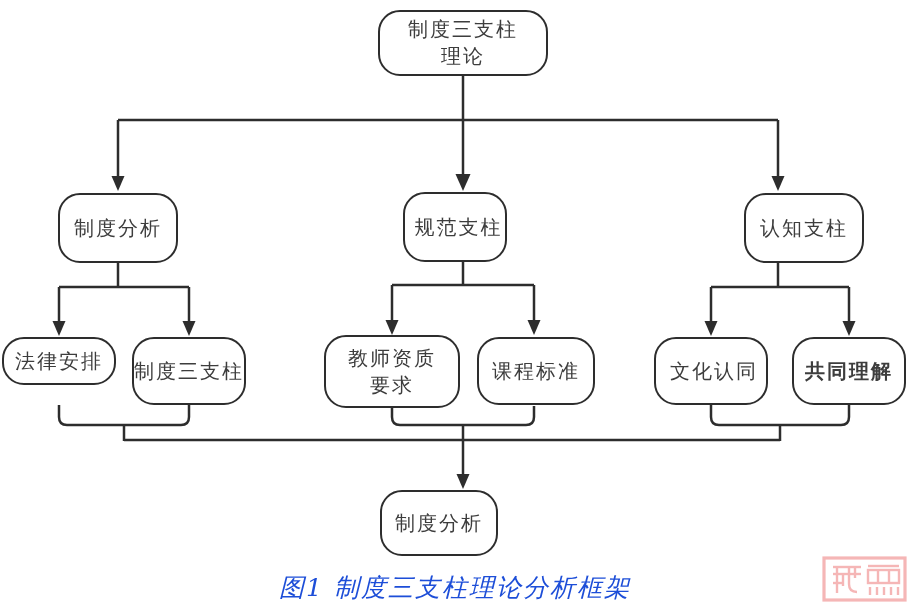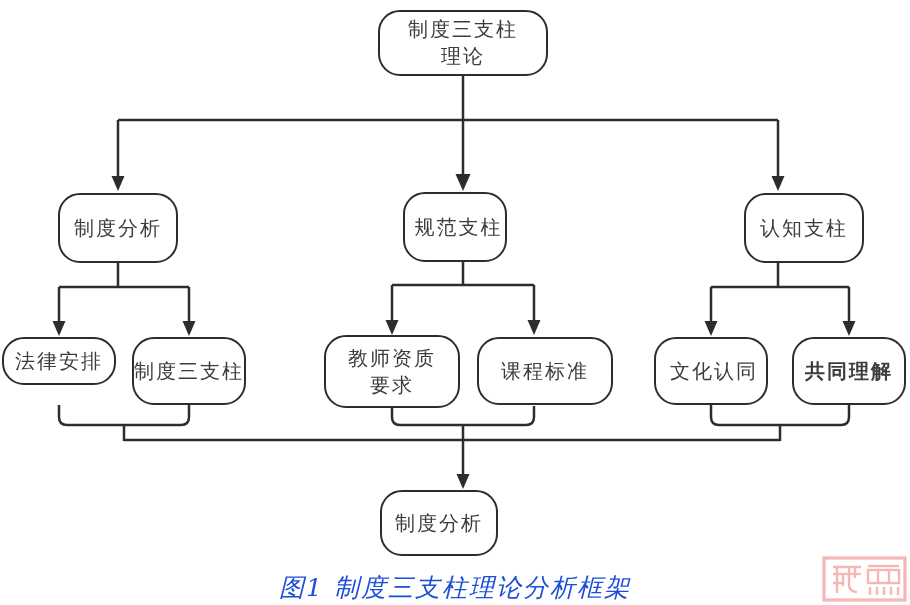--- a/index.html
+++ b/index.html
@@ -105,21 +105,21 @@
   <div class="node" style="left:2px;top:337px;width:114px;height:48px;">
     <span>法律安排</span>
   </div>
   <div class="node" style="left:132px;top:337px;width:114px;height:68px;">
     <span>制度三支柱</span>
   </div>
   <div class="node" style="left:324px;top:335px;width:136px;height:73px;text-align:right;">
     <span>教师资质</span>
     <span>要求</span>
   </div>
-  <div class="node" style="left:477px;top:337px;width:136px;height:68px;">
+  <div class="node" style="left:477px;top:337px;width:118px;height:68px;">
     <span>课程标准</span>
   </div>
   <div class="node" style="left:654px;top:337px;width:114px;height:68px;padding-left:6px;">
     <span>文化认同</span>
   </div>
   <div class="node" style="left:792px;top:337px;width:114px;height:68px;font-weight:bold;">
     <span>共同理解</span>
   </div>
 
   <div class="node" style="left:380px;top:490px;width:118px;height:66px;">

